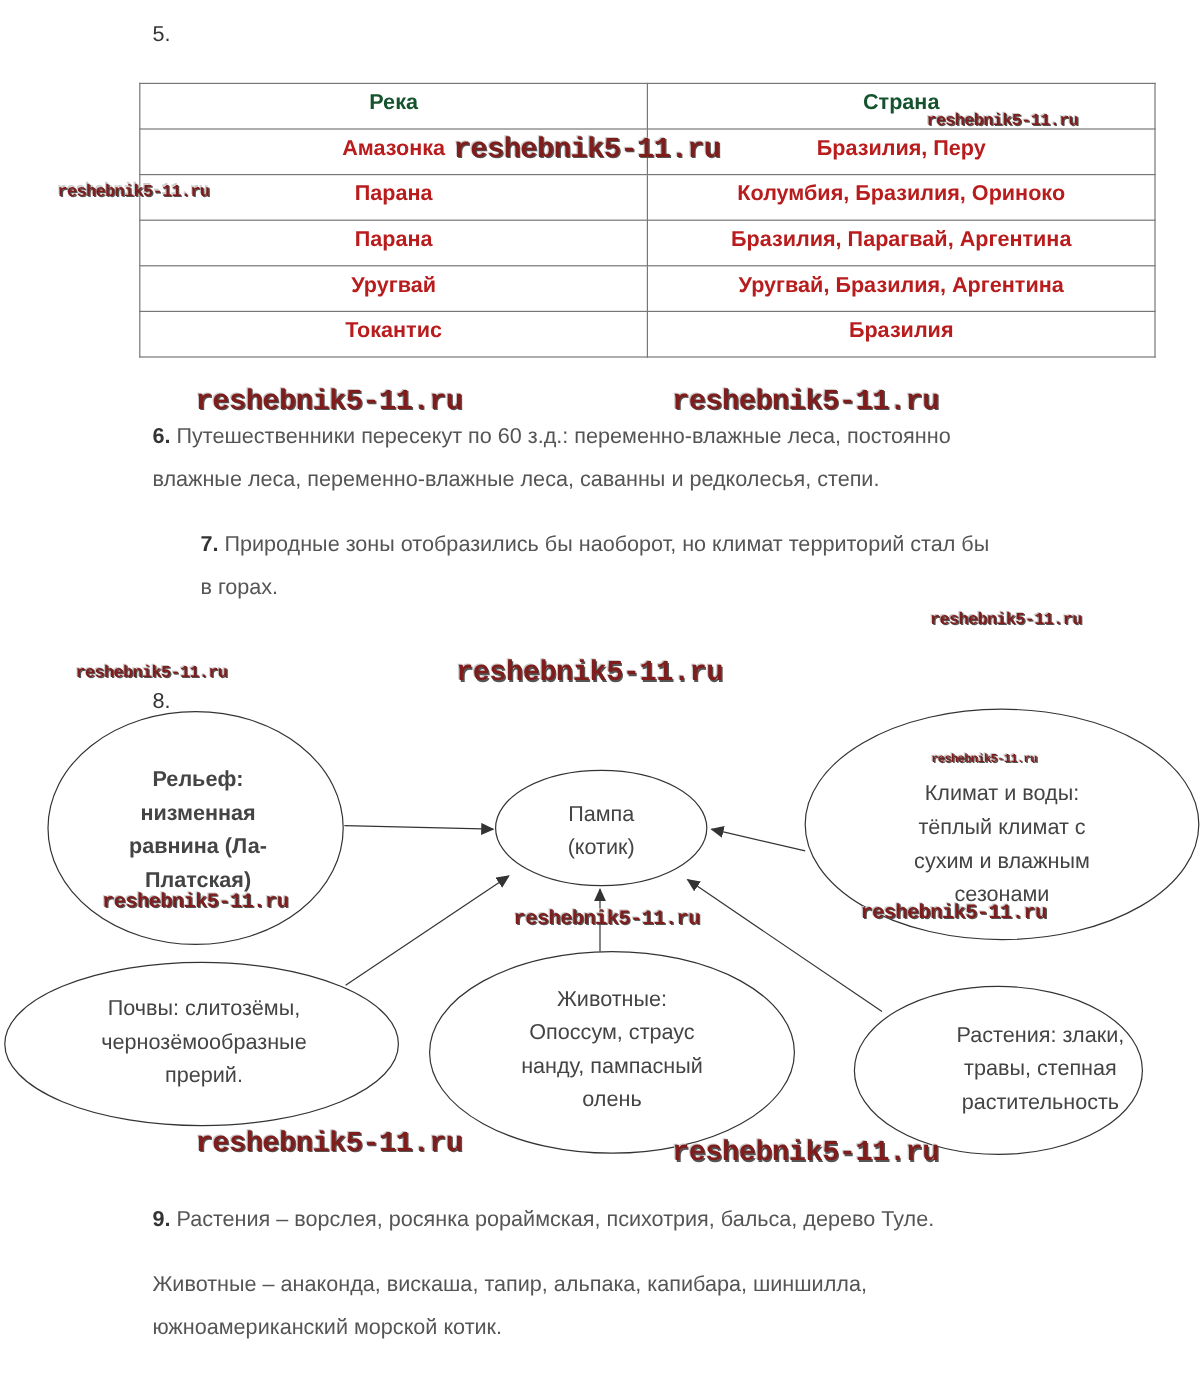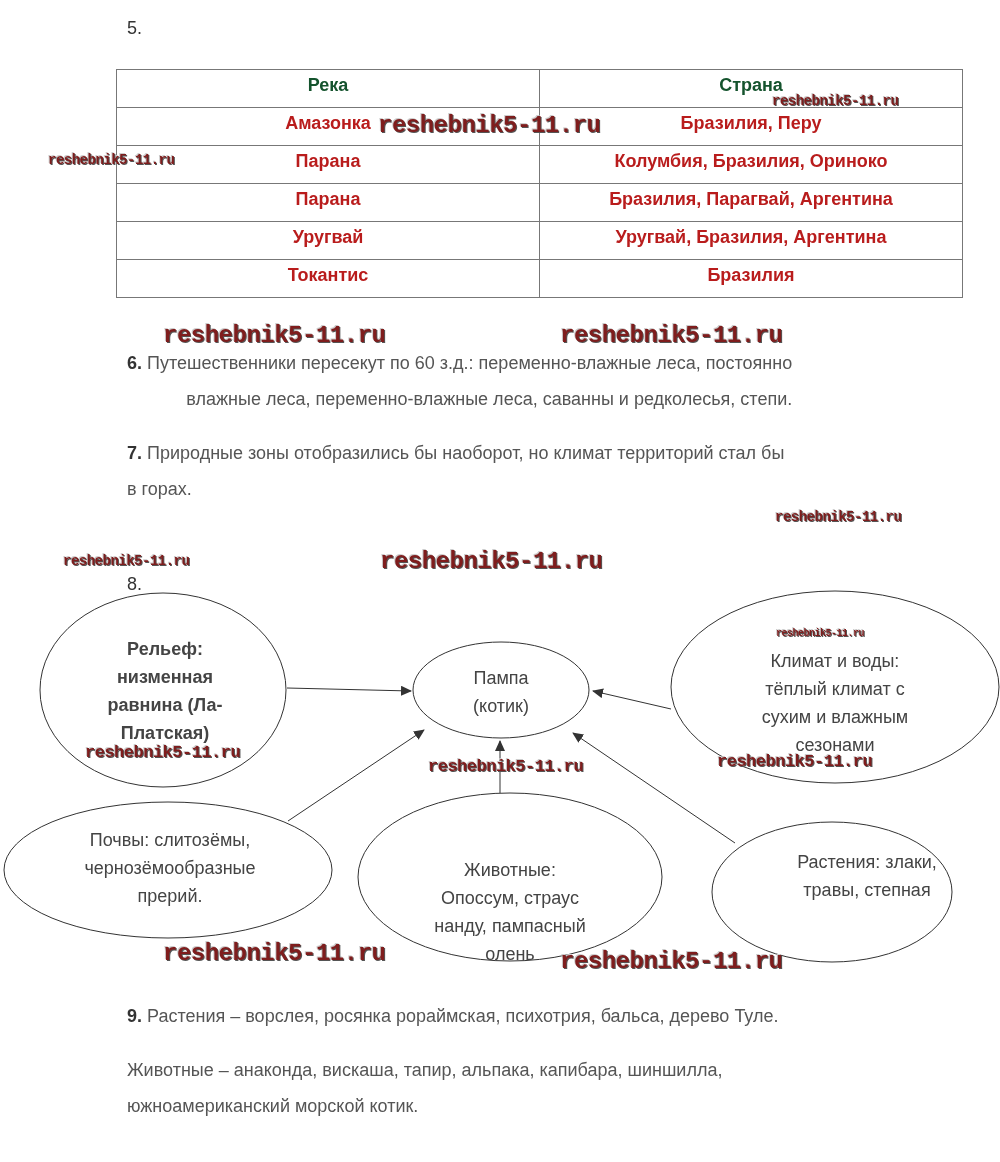--- a/index.html
+++ b/index.html
@@ -49,26 +49,26 @@
       <td>Уругвай</td>
       <td>Уругвай, Бразилия, Аргентина</td>
     </tr>
     <tr>
       <td>Токантис</td>
       <td>Бразилия</td>
     </tr>
   </tbody>
 </table>
 
-<div class="para" style="top:345px;text-align:right;">
+<div class="para" style="top:345px;">
   <div><b>6.</b> <span>Путешественники пересекут по 60 з.д.: переменно-влажные леса, постоянно</span></div>
   <div>влажные леса, переменно-влажные леса, саванны и редколесья, степи.</div>
 </div>
 
-<div class="para" style="top:435px;">
+<div class="para" style="top:435px;margin-left:40px;">
   <div><b>7.</b> <span>Природные зоны отобразились бы наоборот, но климат территорий стал бы</span></div>
   <div>в горах.</div>
 </div>
 
 <div class="num" style="left:127px; top:574px;">8.</div>
 
 <svg class="diagram" width="1000" height="390">
   <defs>
     <marker id="arr" markerWidth="12" markerHeight="12" refX="10" refY="5" orient="auto" markerUnits="userSpaceOnUse">
       <path d="M0,0 L11,5 L0,10 z" fill="#333"></path>
@@ -107,30 +107,31 @@
   <div>сухим и влажным</div>
   <div>сезонами</div>
 </div>
 
 <div class="node-text" style="left:40px; top:826px; width:260px;">
   <div>Почвы: слитозёмы,</div>
   <div>чернозёмообразные</div>
   <div>прерий.</div>
 </div>
 
-<div class="node-text" style="left:390px; top:856px; width:240px;">
+<div class="node-text" style="left:390px; top:818px; width:240px;">
   <div>Животные:</div>
   <div>Опоссум, страус</div>
   <div>нанду, пампасный</div>
   <div>олень</div>
 </div>
 
 <div class="node-text" style="left:762px; top:848px; width:210px;">
   <div>Растения: злаки,</div>
   <div>травы, степная</div>
+  <div>растительность</div>
 </div>
 
 <div class="para" style="top:998px;">
   <div><b>9.</b> <span>Растения – ворслея, росянка рораймская, психотрия, бальса, дерево Туле.</span></div>
   <div style="height:18px;"></div>
   <div>Животные – анаконда, вискаша, тапир, альпака, капибара, шиншилла,</div>
   <div>южноамериканский морской котик.</div>
 </div>
 
 <div class="wm big" style="left:378px; top:112px;">reshebnik5-11.ru</div>

